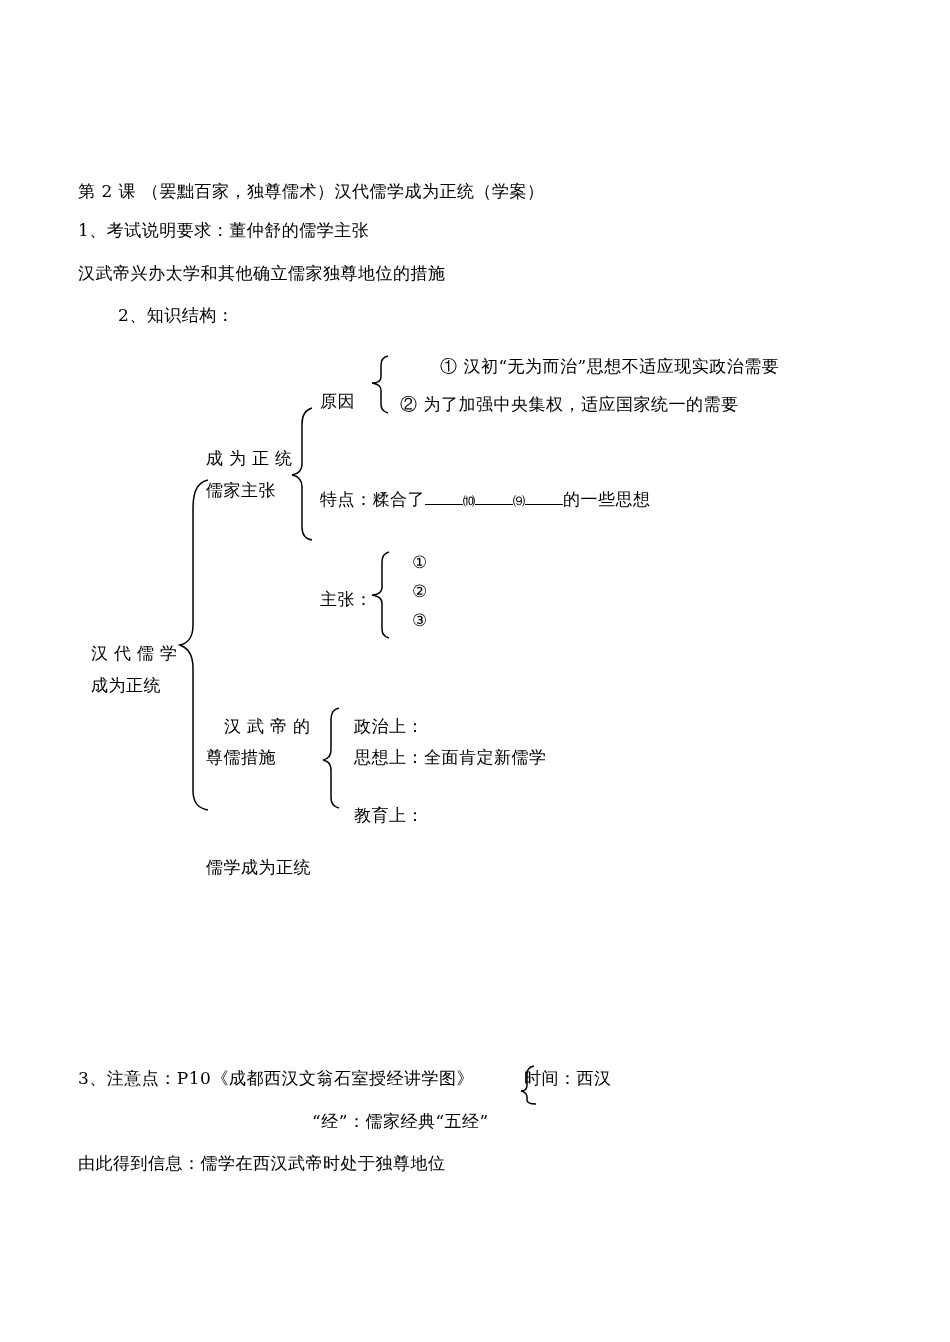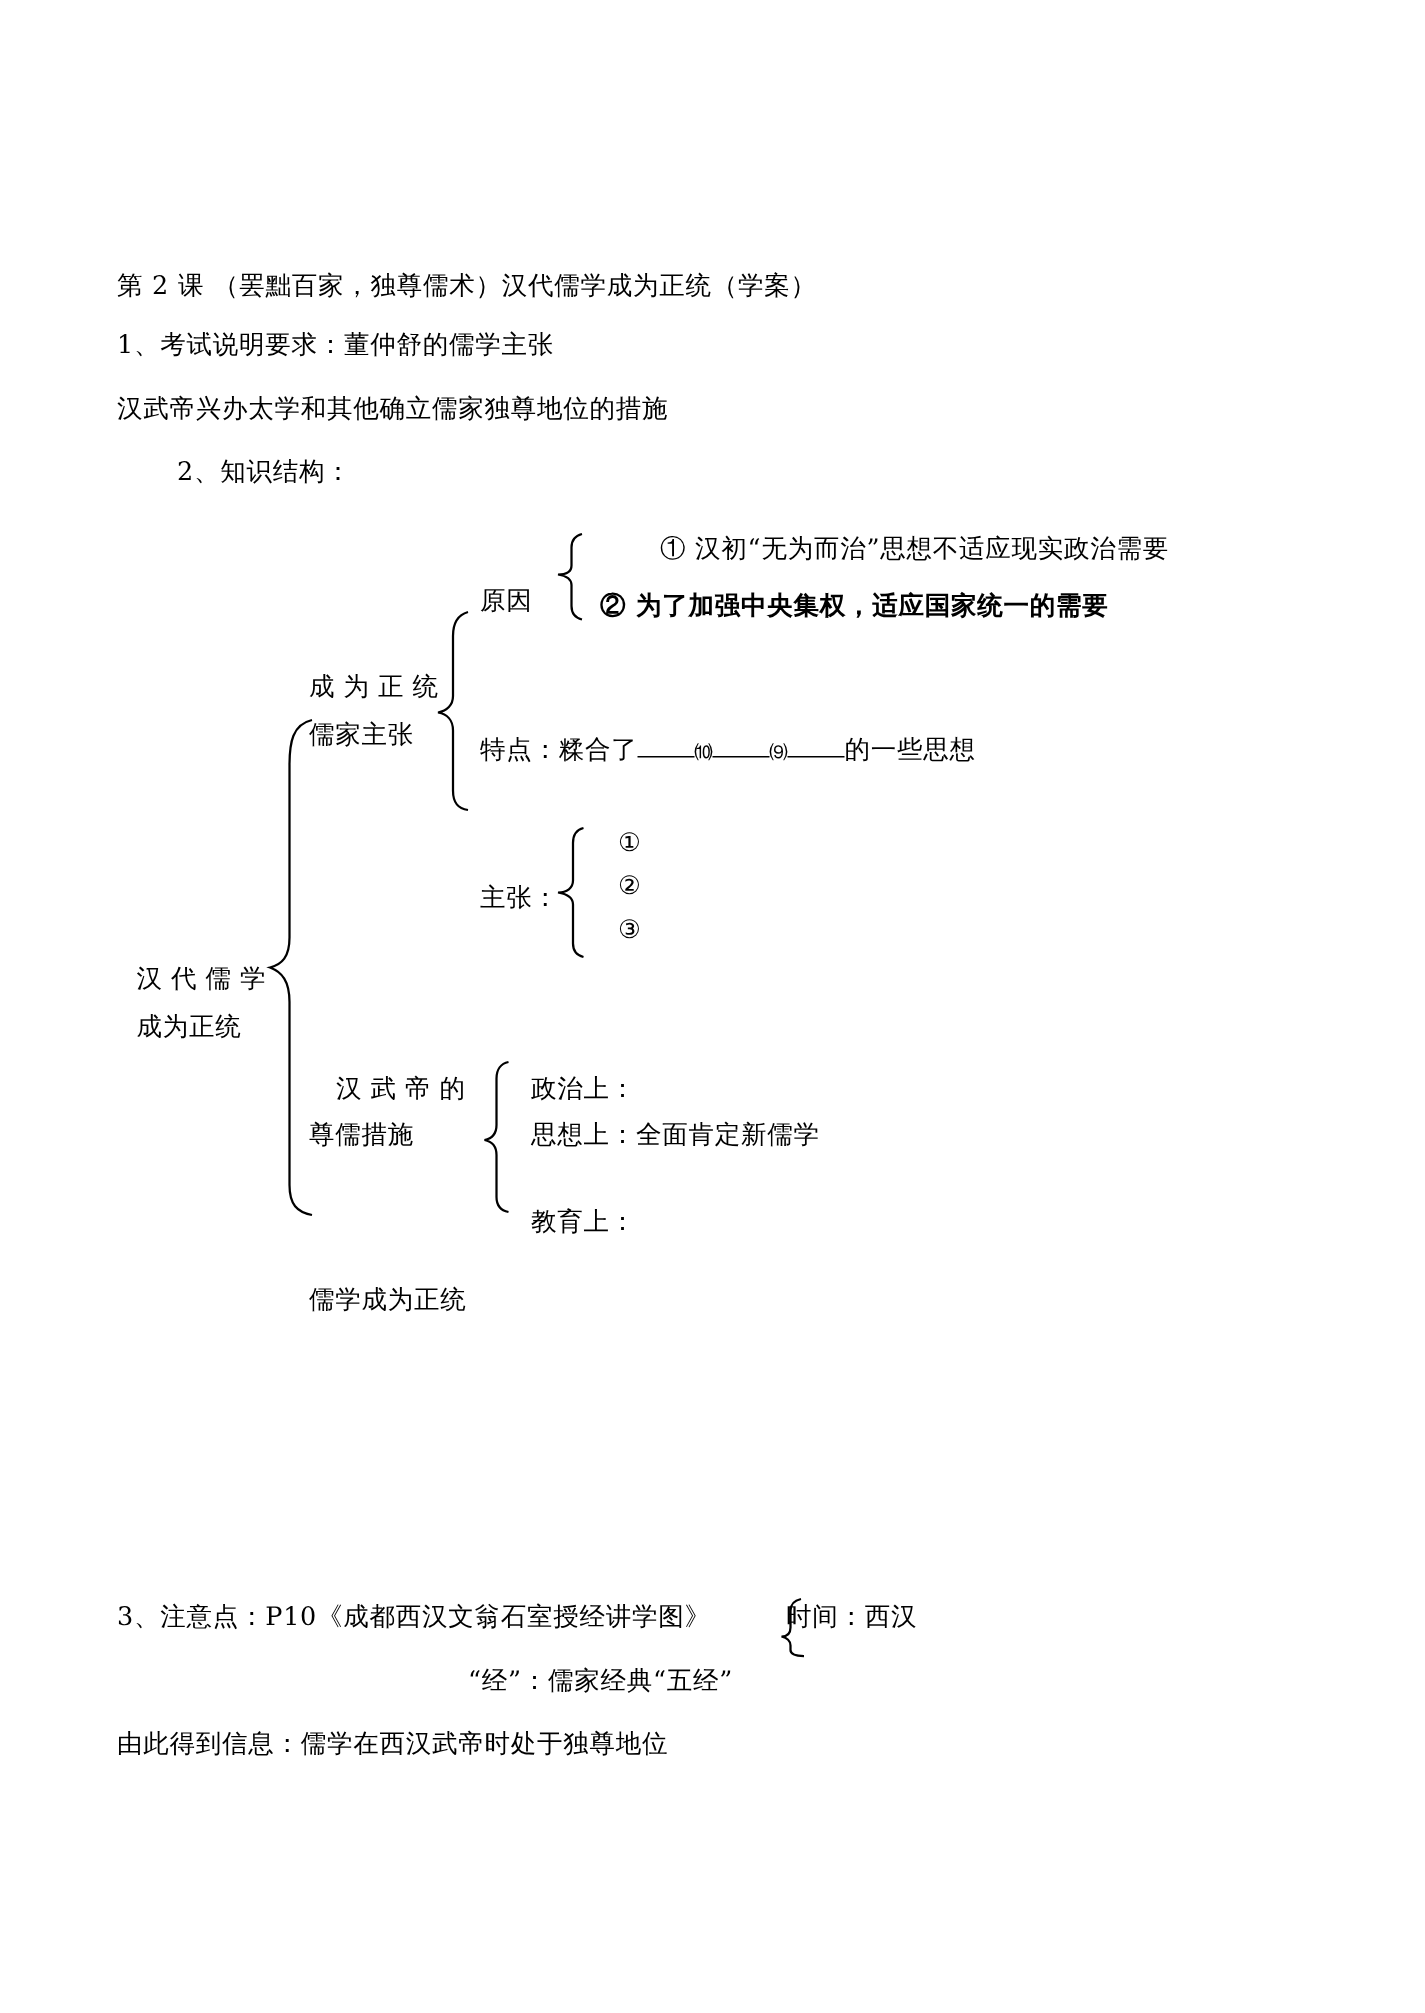--- a/index.html
+++ b/index.html
@@ -36,21 +36,21 @@
 </svg>
 
 <div class="t spaced" style="left:91px; top:642px;">汉代儒学</div>
 <div class="t" style="left:91px; top:674px;">成为正统</div>
 
 <div class="t spaced" style="left:206px; top:447px;">成为正统</div>
 <div class="t" style="left:206px; top:479px;">儒家主张</div>
 
 <div class="t" style="left:320px; top:390px;">原因</div>
 <div class="t" style="left:400px; top:355px;margin-left:40px;">① 汉初“无为而治”思想不适应现实政治需要</div>
-<div class="t" style="left:400px; top:393px;font-weight:bold;">② 为了加强中央集权，适应国家统一的需要</div>
+<div class="t" style="left:400px; top:393px;">② 为了加强中央集权，适应国家统一的需要</div>
 
 <div class="t" style="left:320px; top:488px;">
   <span>特点：糅合了</span><span class="blank"></span><span class="num">⑽</span><span class="blank"></span><span class="num">⑼</span><span class="blank"></span><span>的一些思想</span>
 </div>
 
 <div class="t" style="left:320px; top:588px;">主张：</div>
 <div class="t" style="left:412px; top:551px;">①</div>
 <div class="t" style="left:412px; top:580px;">②</div>
 <div class="t" style="left:412px; top:609px;">③</div>
 

